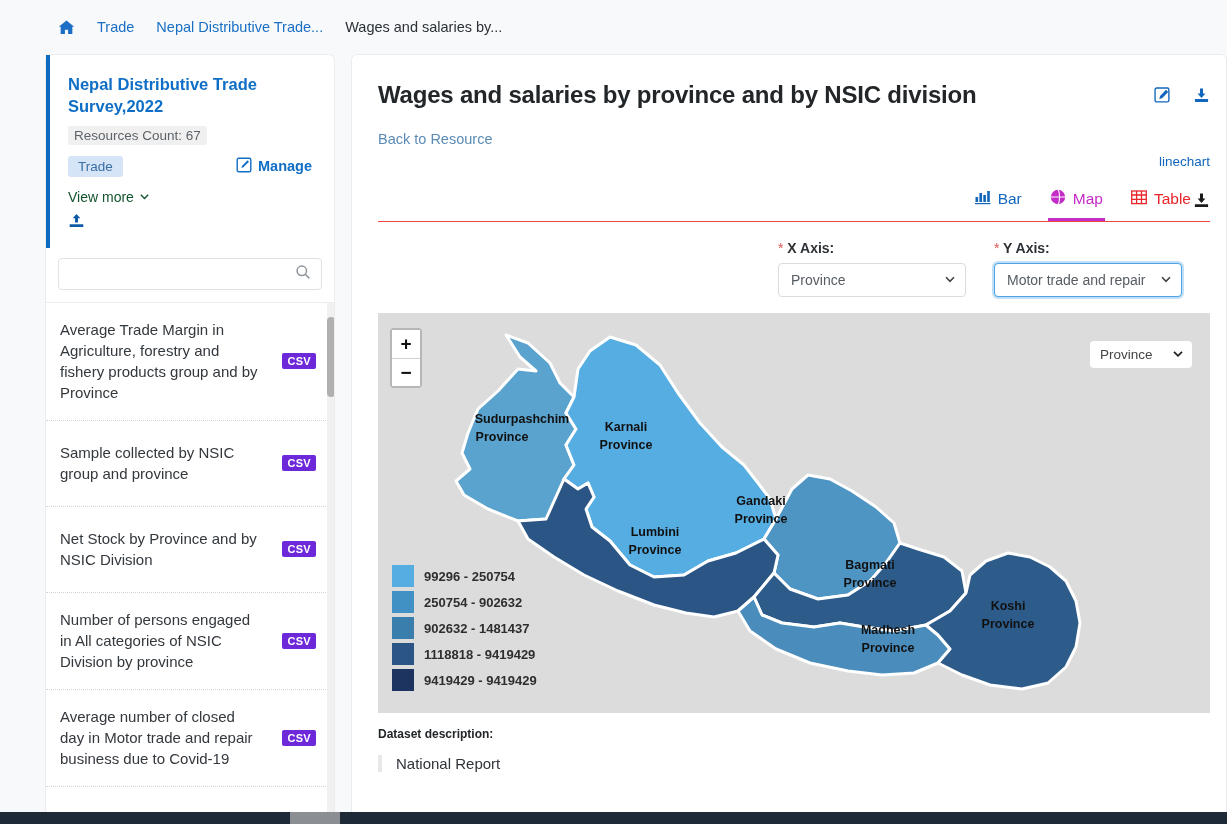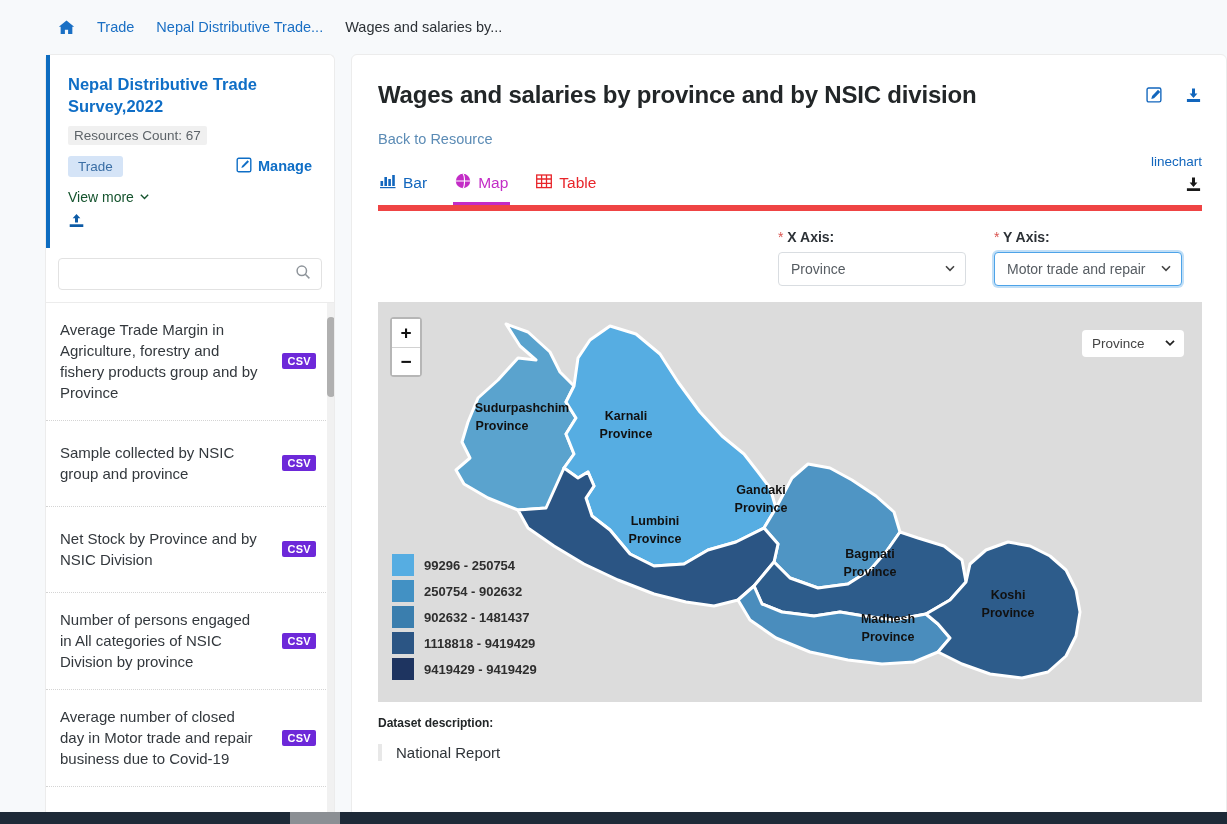--- a/index.html
+++ b/index.html
@@ -169,21 +169,21 @@
     background: #b0b0b0;
     border-radius: 4px;
   }
 
   
   .main {
     flex: 1;
     background: #fff;
     border: 1px solid #ececec;
     border-radius: 6px;
-    padding: 26px 24px 0 26px;
+    padding: 26px 16px 0 26px;
     position: relative;
     overflow: hidden;
   }
   .main-head {
     display: flex;
     align-items: flex-start;
     justify-content: space-between;
   }
   .main-title {
     font-size: 24px;
@@ -207,23 +207,23 @@
     text-align: right;
     color: #1266bd;
     font-size: 13.5px;
     margin-top: 6px;
     cursor: pointer;
   }
 
   .tabs-row {
     display: flex;
     align-items: flex-end;
-    justify-content: space-between;
-    border-bottom: 6px solid #ef4444;
-    margin-top: 0;
+    justify-content: flex-end;
+    border-bottom: 1px solid #ef4444;
+    margin-top: 16px;
   }
   .tabs { display: flex; gap: 24px; }
   .tab {
     display: flex;
     align-items: center;
     gap: 7px;
     font-size: 15.5px;
     padding: 4px 2px 9px 2px;
     cursor: pointer;
     border-bottom: 3px solid transparent;

